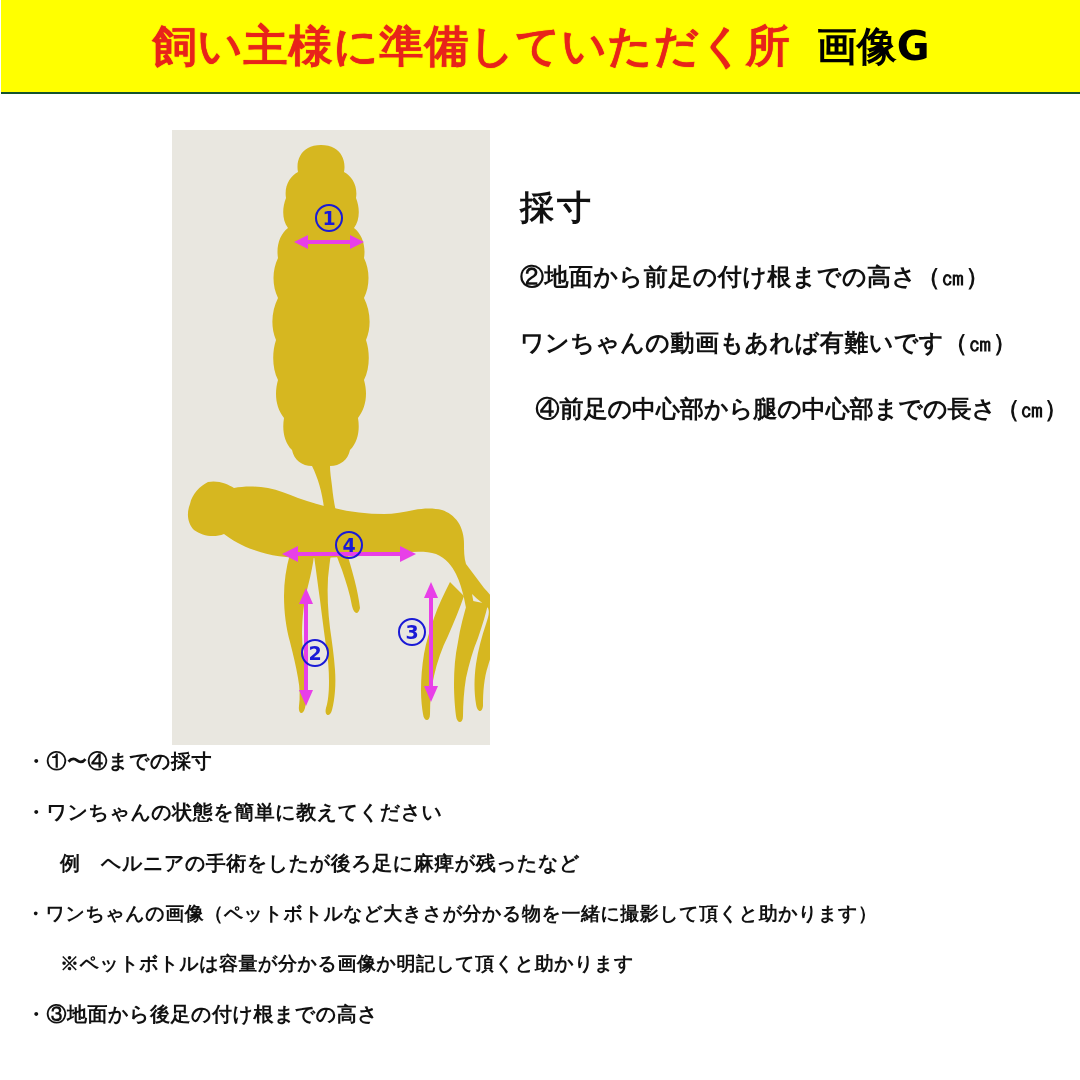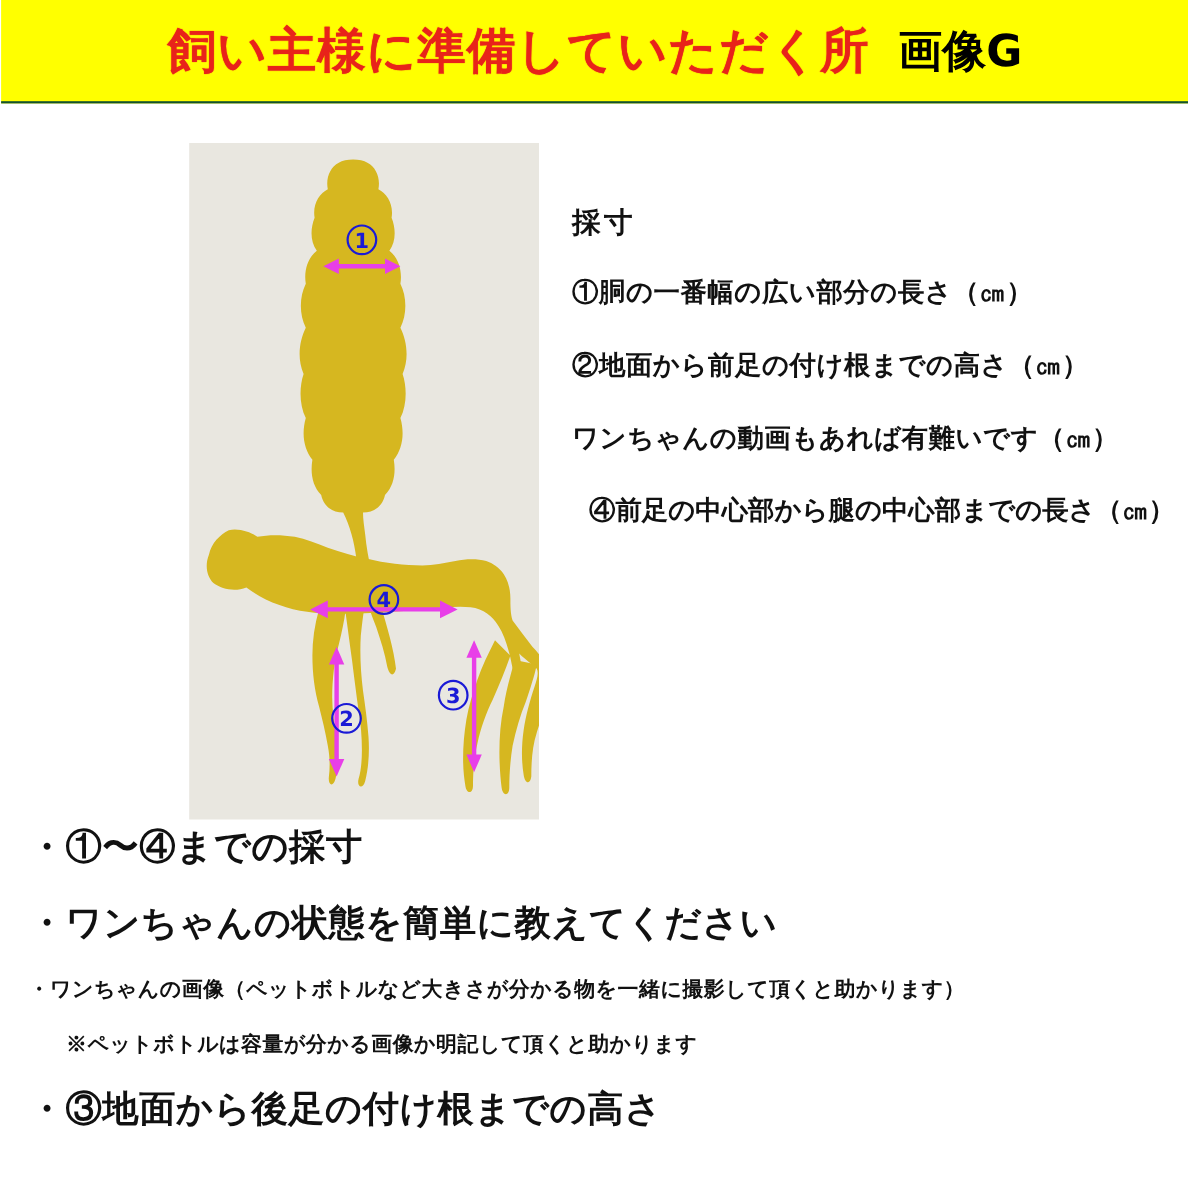--- a/index.html
+++ b/index.html
@@ -64,21 +64,21 @@
 
   
   .measure-block {
     position: absolute;
     left: 520px;
     top: 185px;
     width: 548px;
   }
   .measure-heading {
     font-family: "DejaVu Serif", serif;
-    font-size: 26px;
+    font-size: 34px;
     font-weight: bold;
     color: #111111;
     margin-bottom: 30px;
     letter-spacing: 3px;
   }
   .measure-item {
     font-family: "DejaVu Serif", serif;
     font-size: 24px;
     font-weight: bold;
     color: #111111;
@@ -93,21 +93,21 @@
 
   
   .notes {
     position: absolute;
     left: 26px;
     top: 748px;
     width: 1030px;
   }
   .note-line {
     font-family: "DejaVu Serif", serif;
-    font-size: 33px;
+    font-size: 20px;
     font-weight: bold;
     color: #111111;
     margin-bottom: 24px;
     white-space: nowrap;
     letter-spacing: 0.5px;
   }
   .note-line.indent {
     padding-left: 34px;
   }
   .note-line.small {
@@ -283,27 +283,27 @@
         <polygon points="259,572 252,556 266,556" fill="#e83fe8" stroke="none"></polygon>
       </g>
       <circle cx="240" cy="502" r="13" fill="none" stroke="#1a1ad6" stroke-width="2"></circle>
       <text class="num-label" x="240" y="509" text-anchor="middle">3</text>
 
     </svg>
   </div>
 
   <div class="measure-block">
     <div class="measure-heading">採寸</div>
-    <div class="measure-item">①胴の一番幅の広い部分の長さ（㎝）</div>
     <div class="measure-item">②地面から前足の付け根までの高さ（㎝）</div>
     <div class="measure-item">ワンちゃんの動画もあれば有難いです（㎝）</div>
     <div class="measure-item wide">④前足の中心部から腿の中心部までの長さ（㎝）</div>
   </div>
 
   <div class="notes">
     <div class="note-line">・①〜④までの採寸</div>
     <div class="note-line">・ワンちゃんの状態を簡単に教えてください</div>
+    <div class="note-line indent">例　ヘルニアの手術をしたが後ろ足に麻痺が残ったなど</div>
     <div class="note-line small">・ワンちゃんの画像（ペットボトルなど大きさが分かる物を一緒に撮影して頂くと助かります）</div>
     <div class="note-line indent small">※ペットボトルは容量が分かる画像か明記して頂くと助かります</div>
     <div class="note-line">・③地面から後足の付け根までの高さ</div>
   </div>
 
 </div>
 
 </body></html>

